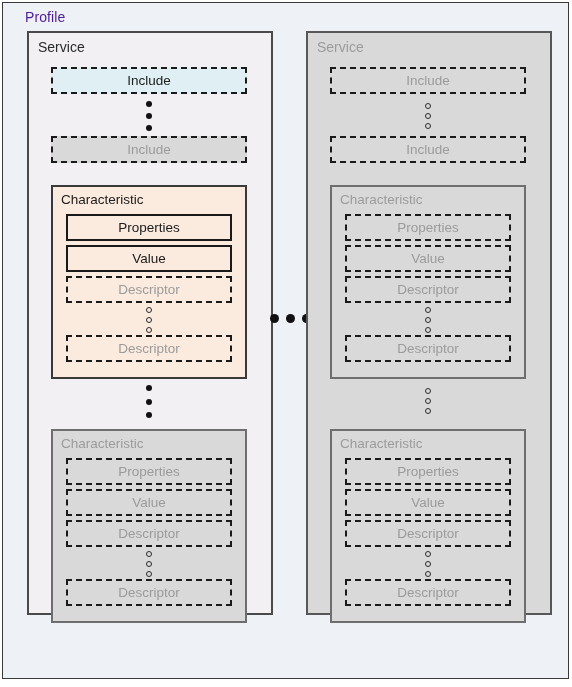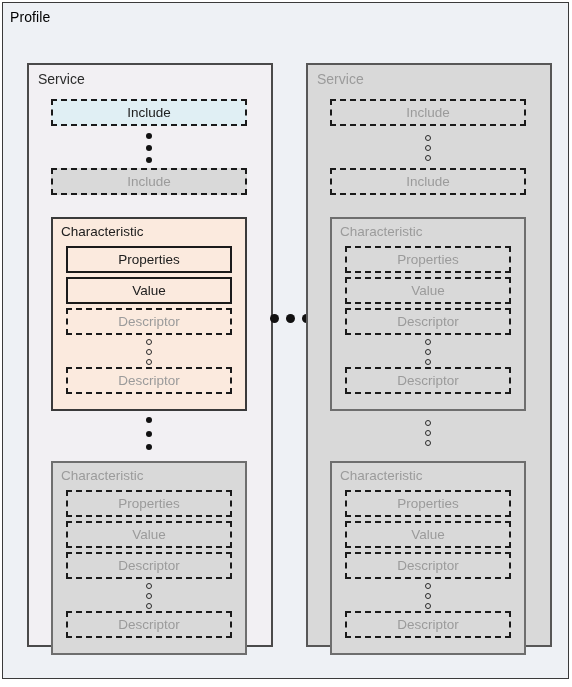--- a/index.html
+++ b/index.html
@@ -13,30 +13,30 @@
   
   #profile-frame {
     position: absolute;
     left: 2px; top: 2px;
     width: 567px; height: 677px;
     background: #eef1f5;
     border: 1px solid #3a3a3a;
   }
   .profile-title {
     position: absolute;
-    left: 7px; top: 6px;
+    left: 22px; top: 6px;
     font-size: 14px;
-    color: #000000;
+    color: #4c1d95;
     letter-spacing: .1px;
   }
 
   
   .service {
     position: absolute;
-    top: 60px;
+    top: 28px;
     width: 246px;
     height: 584px;
     border: 2px solid #4a4a4a;
   }
   #service-active { left: 24px; background: #f2f0f3; }
   #service-ghost  { left: 303px; background: #d9d9d9; border-color: #575757; }
   .service-title {
     position: absolute;
     left: 9px; top: 6px;
     font-size: 14px;

